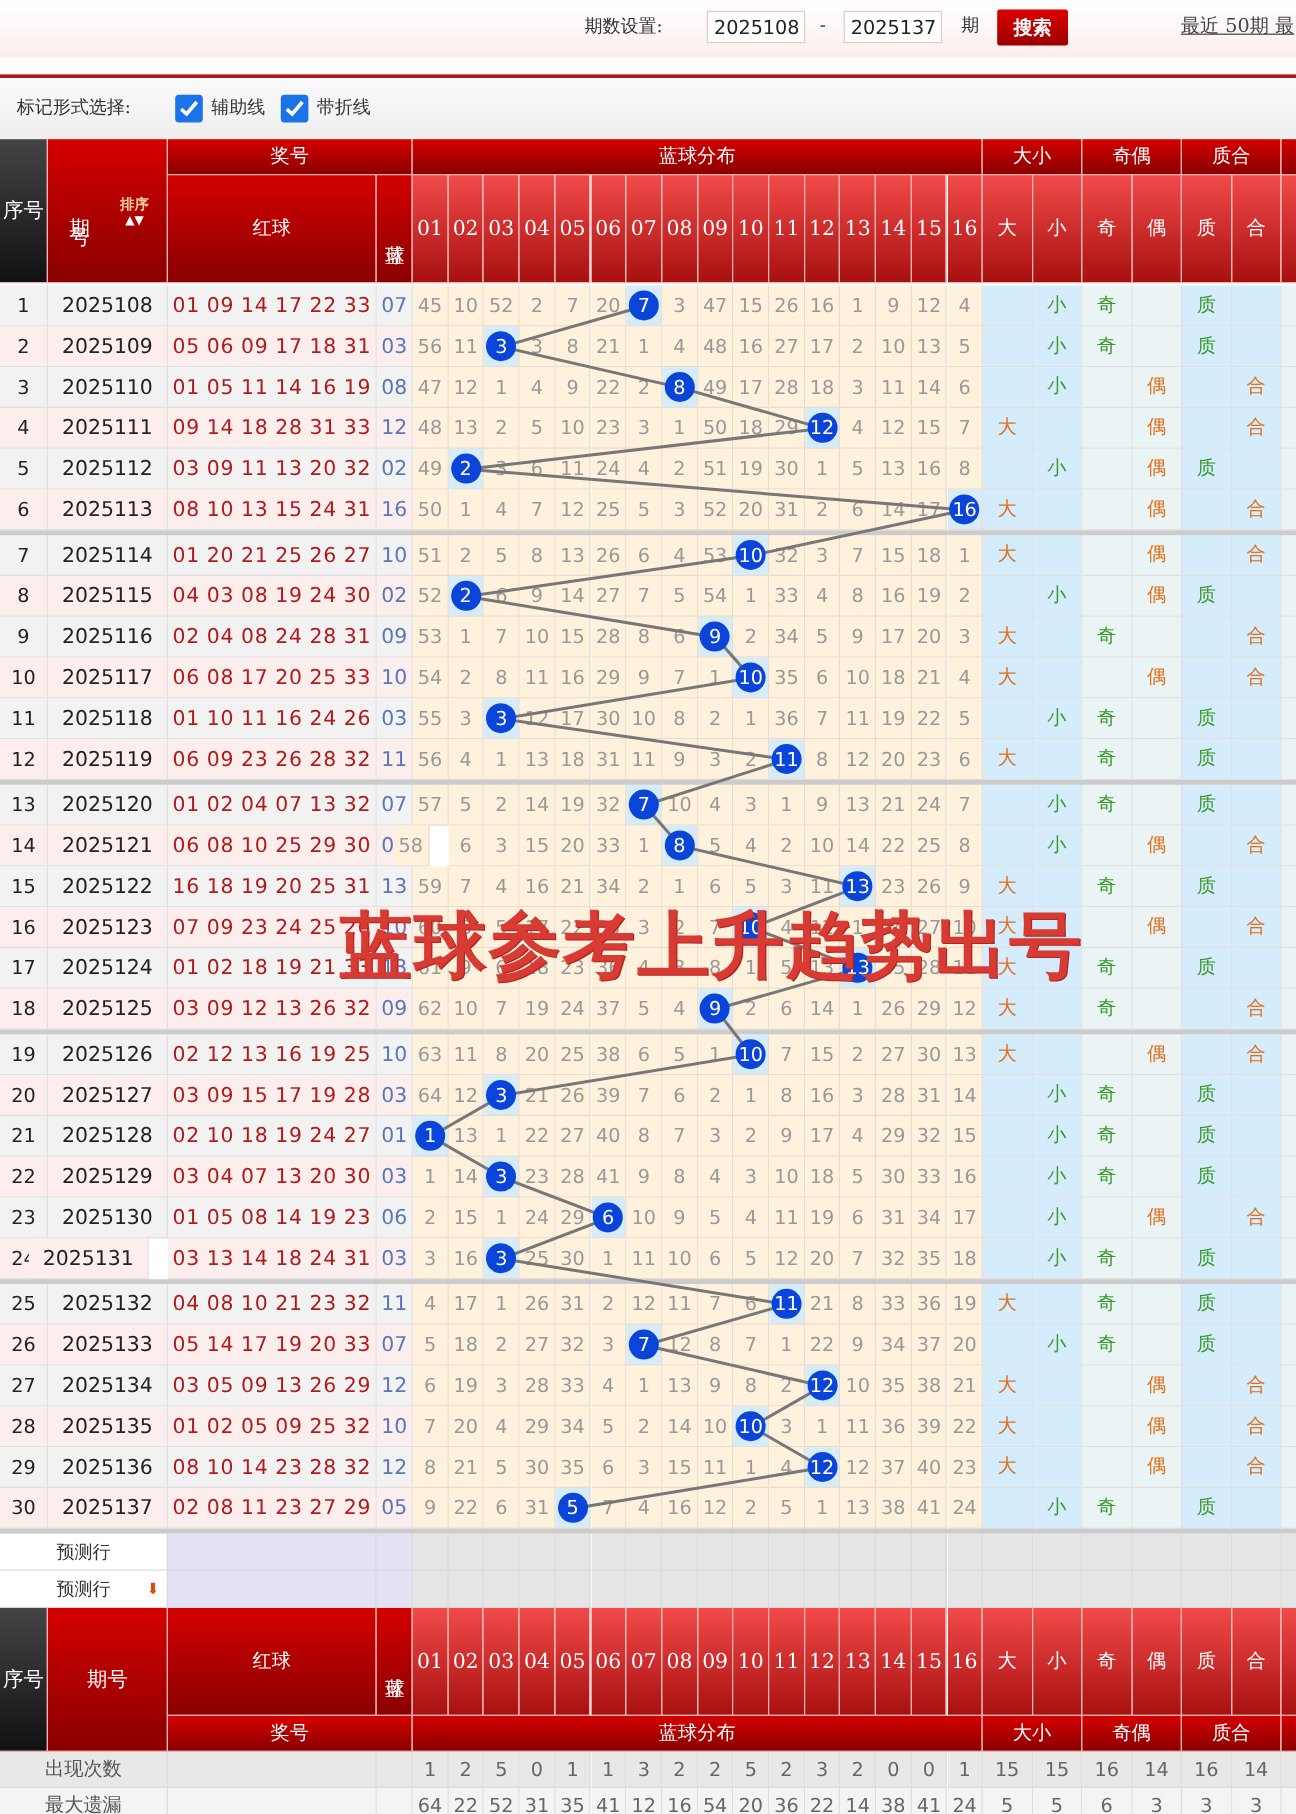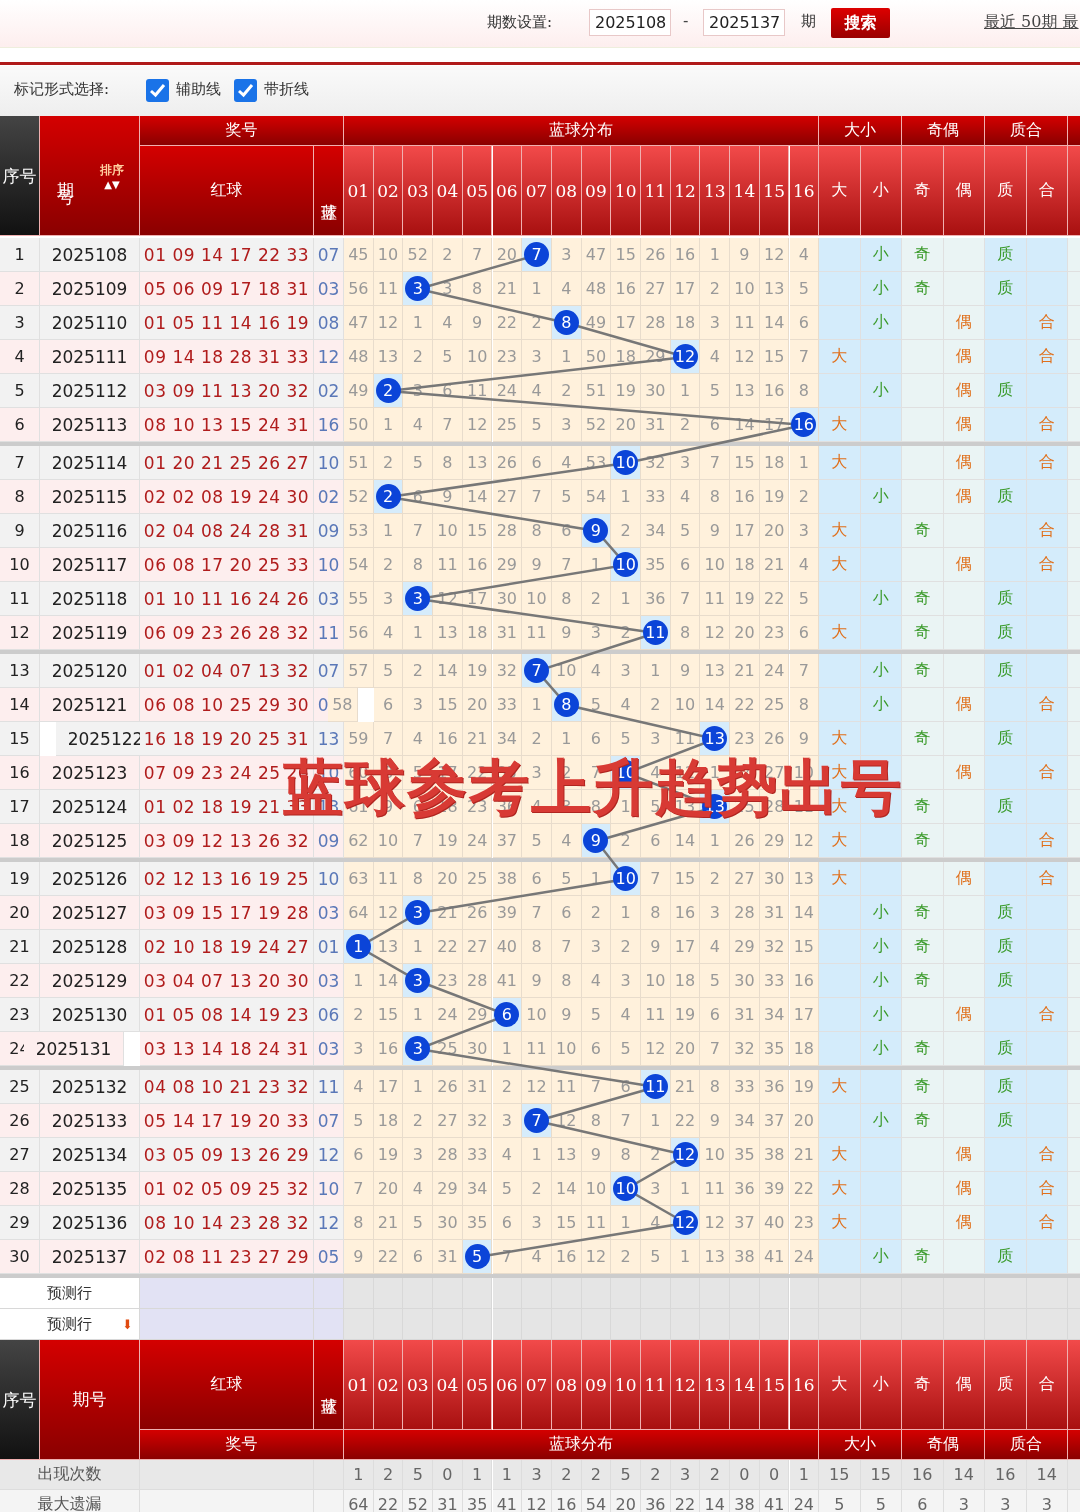--- a/index.html
+++ b/index.html
@@ -334,21 +334,21 @@
       <div class="cell c-attr attr-b t-small" style="left: 860.5px; width: 41.5px; height: 34px; background: rgb(212, 236, 251);"></div>
       <div class="cell c-attr attr-a t-small" style="left: 902px; width: 41.5px; height: 34px; background: rgb(234, 244, 244);"></div>
       <div class="cell c-attr attr-b t-big" style="left: 943.5px; width: 41.5px; height: 34px; background: rgb(234, 244, 244);">偶</div>
       <div class="cell c-attr attr-a t-small" style="left: 985px; width: 41.5px; height: 34px; background: rgb(212, 236, 251);"></div>
       <div class="cell c-attr attr-b t-big" style="left: 1026.5px; width: 41.5px; height: 34px; background: rgb(212, 236, 251);">合</div>
       <div class="cell attr-b" style="left:1068px;width:20px;height:34px;"></div>
     </div>
     <div class="row alt" style="top:480px;height:34px;">
       <div class="cell c-seq" style="left:0;width:40px;height:34px;">8</div>
       <div class="cell c-issue" style="left:40px;width:100px;height:34px;">2025115</div>
-      <div class="cell c-red" style="left:140px;width:174px;height:34px;">02 02 08 19 24 30</div>
+      <div class="cell c-red" style="left:140px;width:174px;height:34px;">04 03 08 19 24 30</div>
       <div class="cell c-blue" style="left:314px;width:30px;height:34px;">02</div>
       <div class="cell c-om" style="left:344px;width:29.7px;height:34px;">52</div>
       <div class="cell c-om c-hit" style="left:373.7px;width:29.7px;height:34px;">
         <div class="ball">2</div>
       </div>
       <div class="cell c-om" style="left:403.4px;width:29.7px;height:34px;">6</div>
       <div class="cell c-om" style="left:433.1px;width:29.7px;height:34px;">9</div>
       <div class="cell c-om" style="left:462.8px;width:29.7px;height:34px;">14</div>
       <div class="cell c-om" style="left:492.5px;width:29.7px;height:34px;">27</div>
       <div class="cell c-om" style="left:522.2px;width:29.7px;height:34px;">7</div>
@@ -551,21 +551,21 @@
       <div class="cell c-attr attr-a t-big" style="left: 819px; width: 41.5px; height: 34px; background: rgb(212, 236, 251);"></div>
       <div class="cell c-attr attr-b t-small" style="left: 860.5px; width: 41.5px; height: 34px; background: rgb(212, 236, 251);">小</div>
       <div class="cell c-attr attr-a t-small" style="left: 902px; width: 41.5px; height: 34px; background: rgb(234, 244, 244);"></div>
       <div class="cell c-attr attr-b t-big" style="left: 943.5px; width: 41.5px; height: 34px; background: rgb(234, 244, 244);">偶</div>
       <div class="cell c-attr attr-a t-small" style="left: 985px; width: 41.5px; height: 34px; background: rgb(212, 236, 251);"></div>
       <div class="cell c-attr attr-b t-big" style="left: 1026.5px; width: 41.5px; height: 34px; background: rgb(212, 236, 251);">合</div>
       <div class="cell attr-b" style="left:1068px;width:20px;height:34px;"></div>
     </div>
     <div class="row" style="top:722px;height:34px;">
       <div class="cell c-seq" style="left:0;width:40px;height:34px;">15</div>
-      <div class="cell c-issue" style="left:56px;width:100px;height:34px;">2025122</div>
+      <div class="cell c-issue" style="left:40px;width:100px;height:34px;">2025122</div>
       <div class="cell c-red" style="left:140px;width:174px;height:34px;">16 18 19 20 25 31</div>
       <div class="cell c-blue" style="left:314px;width:30px;height:34px;">13</div>
       <div class="cell c-om" style="left:344px;width:29.7px;height:34px;">59</div>
       <div class="cell c-om" style="left:373.7px;width:29.7px;height:34px;">7</div>
       <div class="cell c-om" style="left:403.4px;width:29.7px;height:34px;">4</div>
       <div class="cell c-om" style="left:433.1px;width:29.7px;height:34px;">16</div>
       <div class="cell c-om" style="left:462.8px;width:29.7px;height:34px;">21</div>
       <div class="cell c-om" style="left:492.5px;width:29.7px;height:34px;">34</div>
       <div class="cell c-om" style="left:522.2px;width:29.7px;height:34px;">2</div>
       <div class="cell c-om" style="left:551.9px;width:29.7px;height:34px;">1</div>

